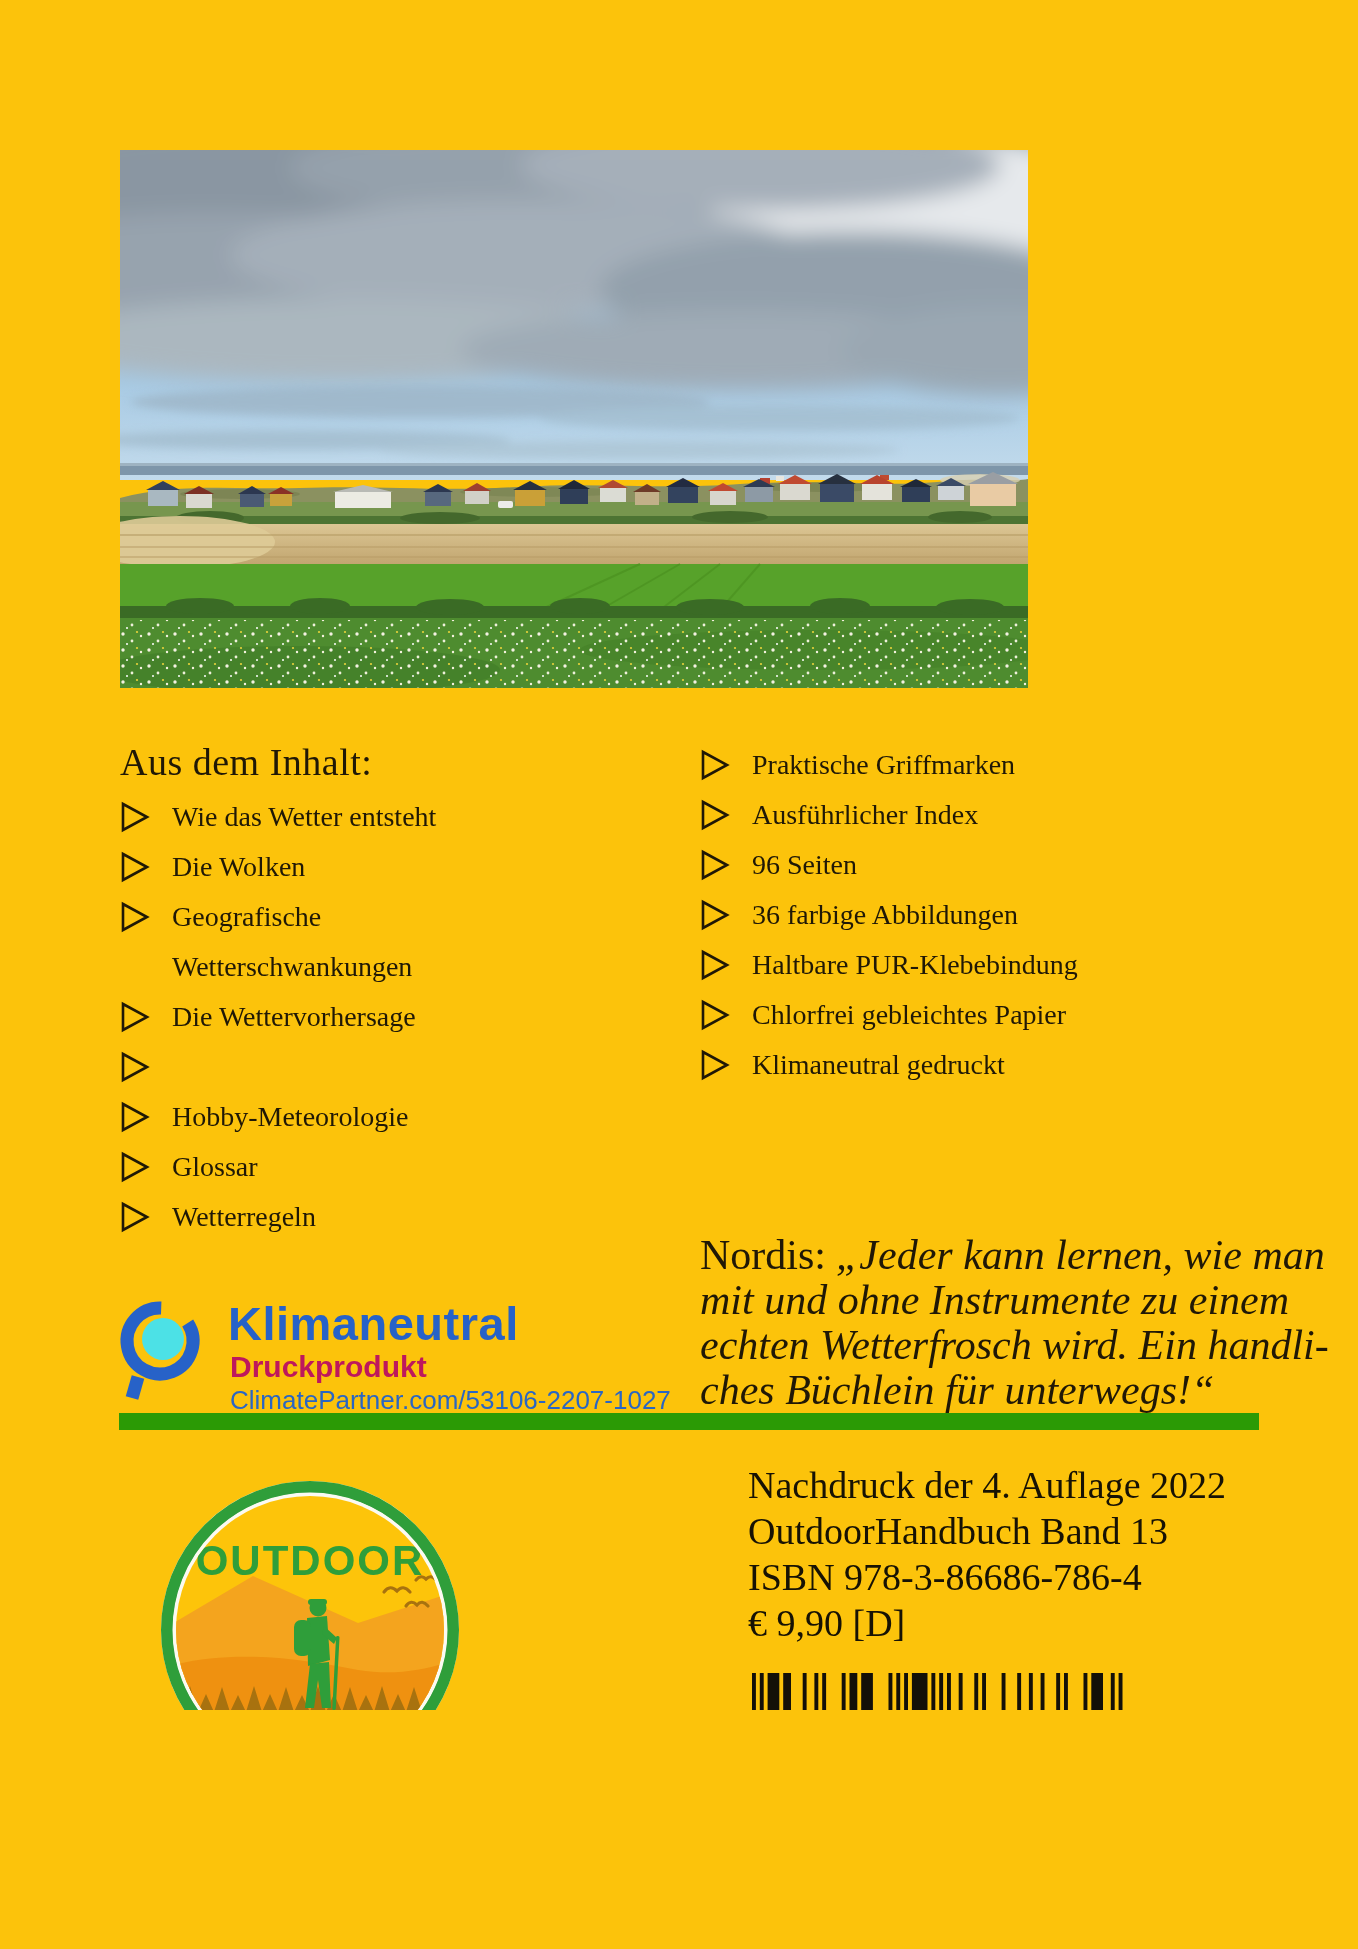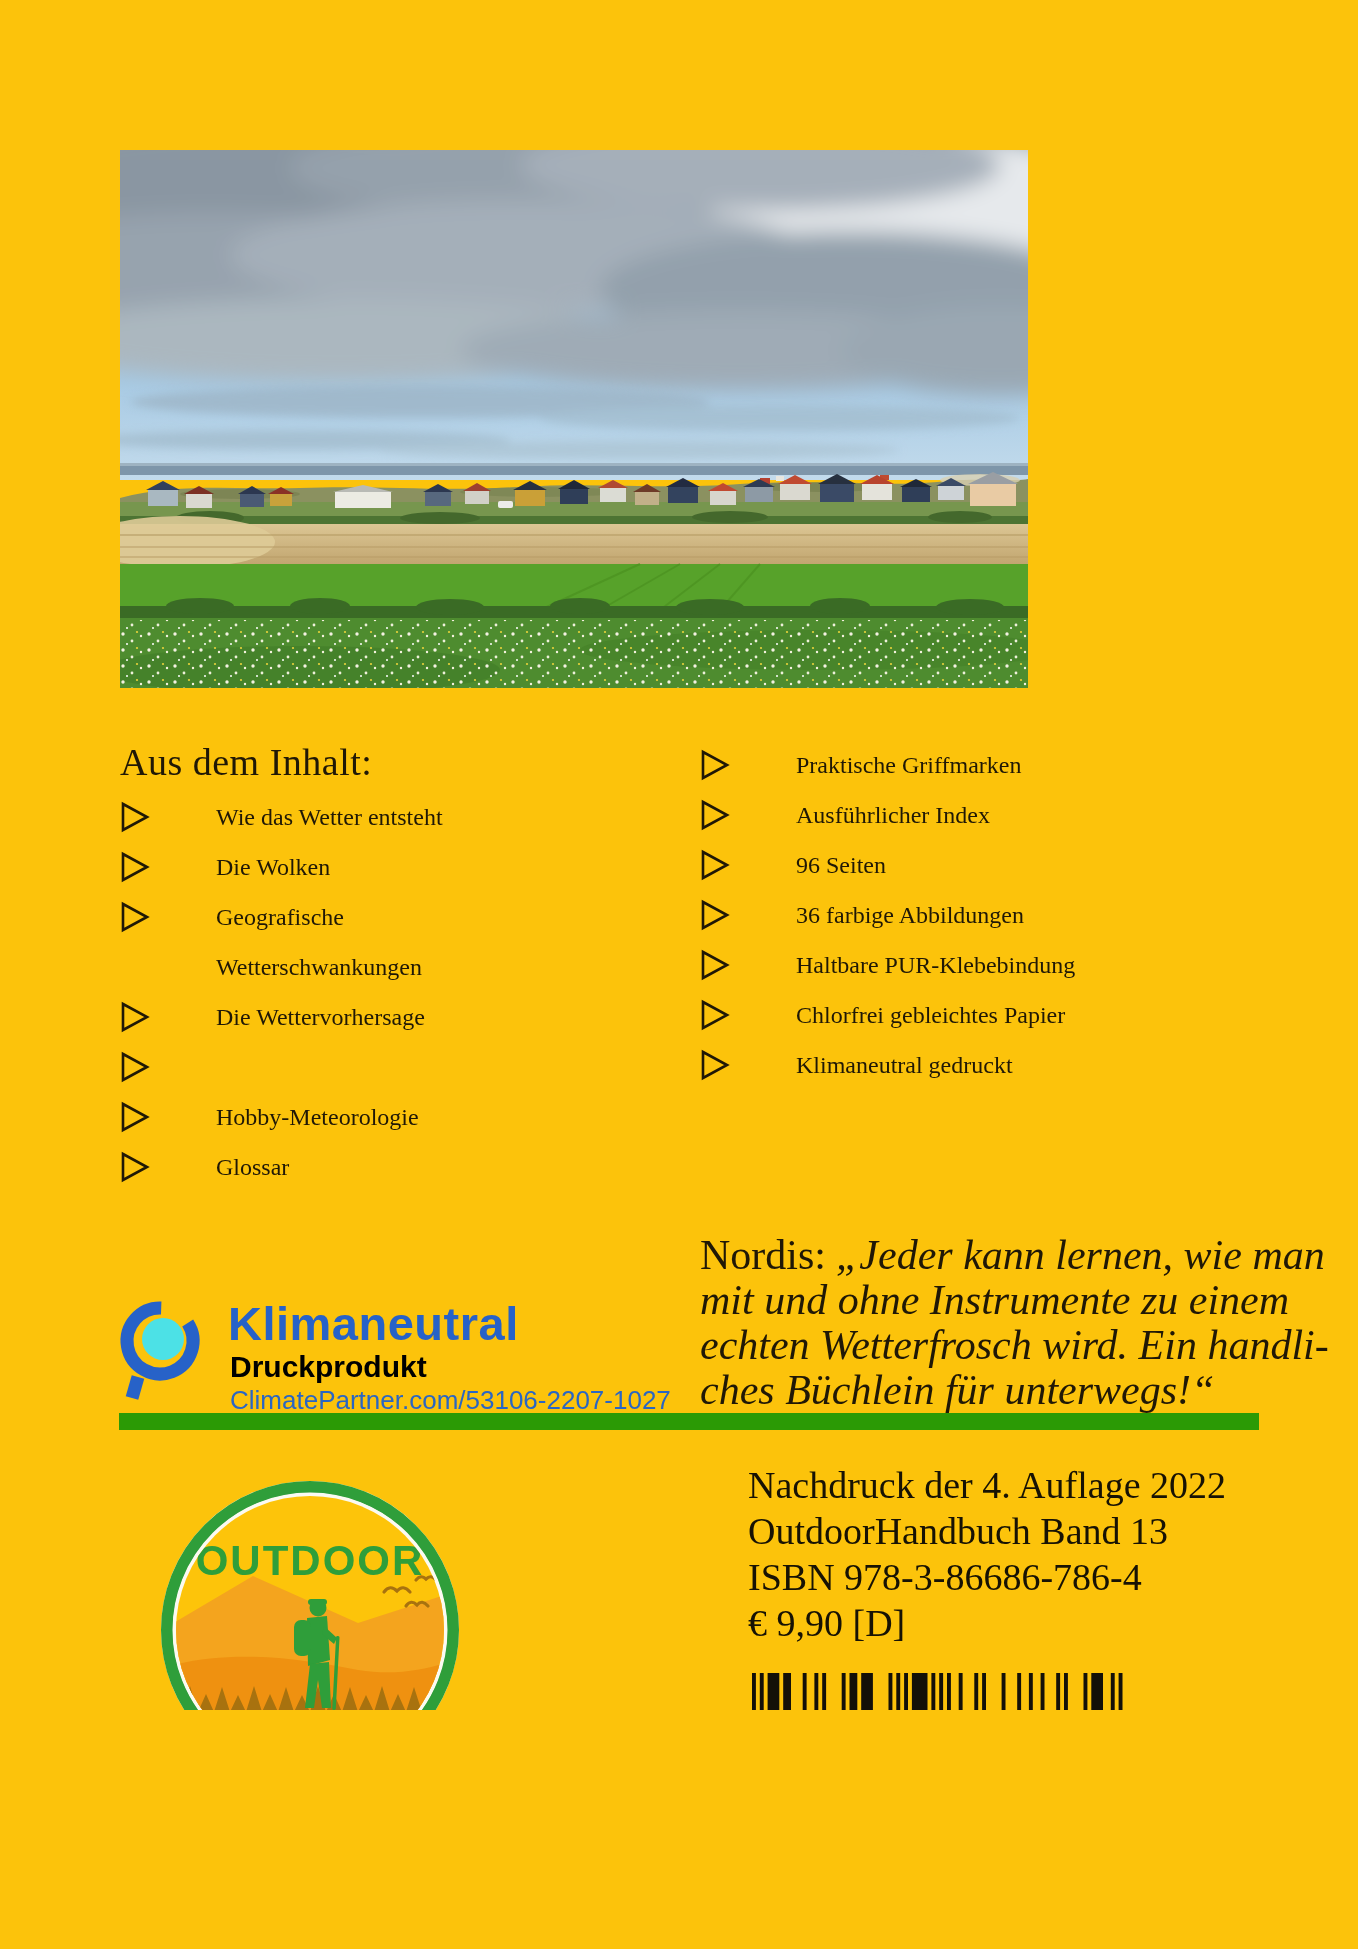--- a/index.html
+++ b/index.html
@@ -4,30 +4,30 @@
 <style>
   html,body{margin:0;padding:0;background:#fcc30b;}
   .cover{position:relative;width:1358px;height:1710px;background:#fcc30b;overflow:hidden;
          font-family:"Liberation Serif","DejaVu Serif",serif;color:#201806;}
   .abs{position:absolute;}
   .photo{left:120px;top:150px;width:908px;height:538px;display:block;}
   .heading{left:120px;top:740px;font-size:38px;letter-spacing:.5px;}
   .list{display:flex;flex-direction:column;}
   .left-list{left:120px;top:792px;}
   .right-list{left:700px;top:740px;}
-  .row{display:flex;align-items:center;height:50px;font-size:24px;white-space:nowrap;gap:44px;}
+  .row{display:flex;align-items:center;height:50px;font-size:28px;white-space:nowrap;}
   .tri{width:30px;height:32px;margin-right:22px;flex:none;}
   .quote{left:700px;top:1233px;width:530px;font-size:42px;line-height:45px;}
   .q-line{white-space:nowrap;}
   .q-it{font-style:italic;}
   .q-source{font-style:normal;margin-right:10px;}
   .sans{font-family:"Liberation Sans","DejaVu Sans",sans-serif;}
   .climate-icon{left:114px;top:1297px;}
   .climate-title{left:228px;top:1296px;font-size:47px;font-weight:bold;color:#2762c8;letter-spacing:.5px;}
-  .climate-sub{left:230px;top:1350px;font-size:30px;font-weight:bold;color:#000000;}
+  .climate-sub{left:230px;top:1350px;font-size:30px;font-weight:bold;color:#be185d;}
   .climate-url{left:230px;top:1385px;font-size:26px;color:#2a66c4;}
   .divider{left:119px;top:1413px;width:1140px;height:17px;background:#2b9a05;}
   .badge{left:158px;top:1478px;}
   .edition{left:748px;top:1462px;font-size:38px;line-height:46px;color:#17120 4;}
   .edition{color:#171204;}
   .edition div{white-space:nowrap;}
   .barcode{left:722px;top:1666px;}
 </style>
 </head>
 <body>
@@ -228,20 +228,26 @@
         <span>Hobby-Meteorologie</span>
       </div>
 
       <div class="row">
         <svg class="tri" viewBox="0 0 30 32">
           <path d="M3,3 L27,16 L3,29 Z" fill="none" stroke="#201806" stroke-width="2.6"></path>
         </svg>
         <span>Glossar</span>
       </div>
 
+      <div class="row">
+        <svg class="tri" viewBox="0 0 30 32">
+          <path d="M3,3 L27,16 L3,29 Z" fill="none" stroke="#201806" stroke-width="2.6"></path>
+        </svg>
+        <span>Wetterregeln</span>
+      </div>
     </div>
 
   <div class="abs list right-list">
 
       <div class="row">
         <svg class="tri" viewBox="0 0 30 32">
           <path d="M3,3 L27,16 L3,29 Z" fill="none" stroke="#201806" stroke-width="2.6"></path>
         </svg>
         <span>Praktische Griffmarken</span>
       </div>

